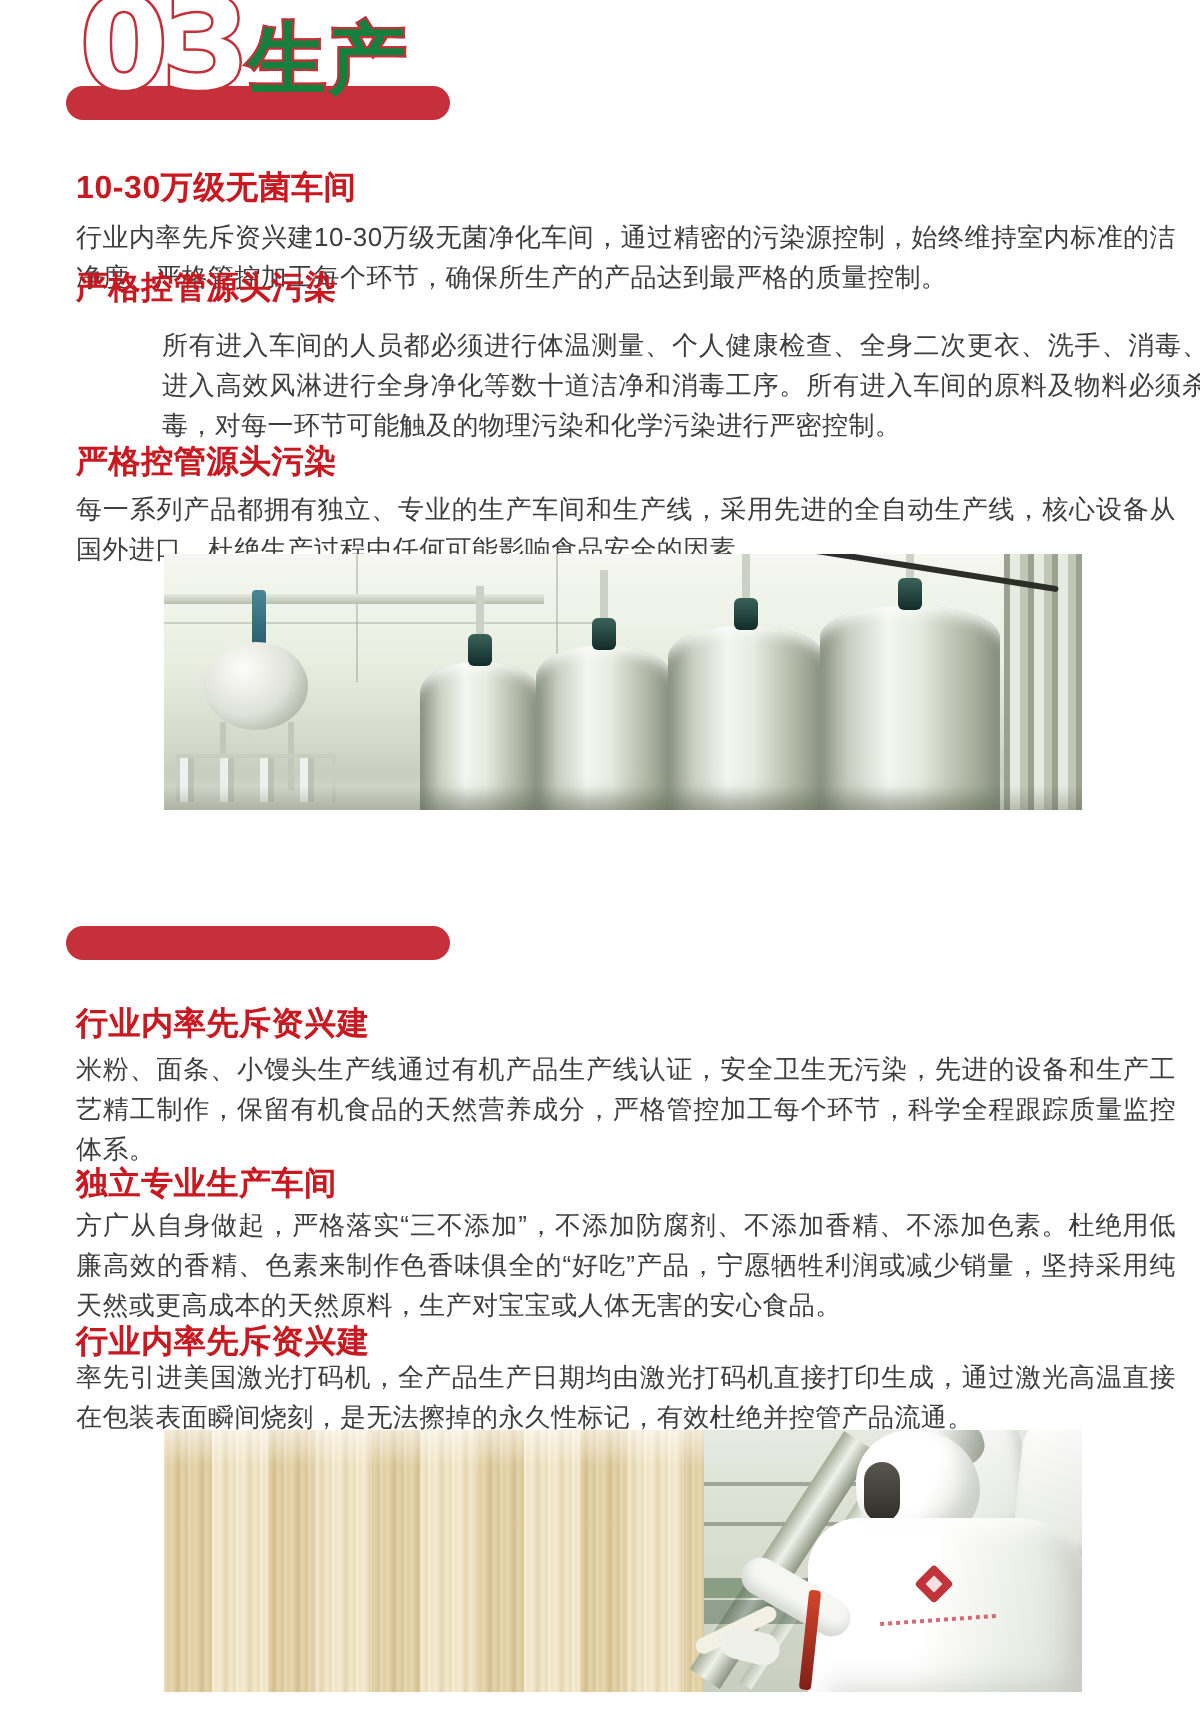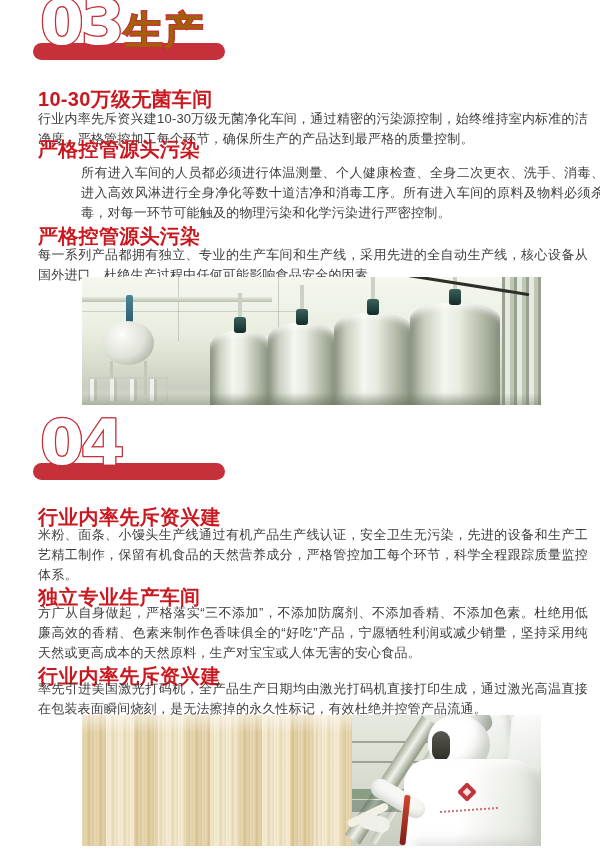--- a/index.html
+++ b/index.html
@@ -19,28 +19,28 @@
     background:var(--accent-red);border-radius:9px;}
   .badge .num{
     position:absolute;left:40px;top:-9px;font-size:63px;line-height:63px;font-weight:bold;
     letter-spacing:-3px;color:#ffffff;font-family:"DejaVu Sans",sans-serif;
     -webkit-text-stroke:2.5px var(--accent-red);paint-order:stroke fill;
     text-shadow:1px 0 0 var(--accent-red),-1px 0 0 var(--accent-red),
       0 1px 0 var(--accent-red),0 -1px 0 var(--accent-red);
   }
   .badge .ttl{
     position:absolute;left:124px;top:9px;font-size:39px;line-height:44px;font-weight:bold;
-    color:#a16207;letter-spacing:1px;
+    color:#15803d;letter-spacing:1px;
     -webkit-text-stroke:2.2px var(--accent-red);paint-order:stroke fill;
     text-shadow:1px 0 0 var(--accent-red),-1px 0 0 var(--accent-red),
       0 1px 0 var(--accent-red),0 -1px 0 var(--accent-red);
   }
 
   
-  .h{position:absolute;left:38px;font-size:20px;line-height:18px;font-weight:bold;
+  .h{position:absolute;left:38px;font-size:16px;line-height:18px;font-weight:bold;
      color:var(--heading-red);letter-spacing:.3px;}
   .p{position:absolute;left:38px;width:550px;font-size:13px;line-height:20px;
      color:var(--body-text);text-align:justify;letter-spacing:.2px;}
 
   .s1-h1{top:73px;}  .s1-p1{top:96px;}
   .s1-h2{top:123px;} .s1-p2{top:150px;margin-left:43px;}
   .s1-h3{top:210px;} .s1-p3{top:232px;font-family:Liberation Serif, serif;}
   .s2-h1{top:491px;} .s2-p1{top:512px;}
   .s2-h2{top:571px;} .s2-p2{top:590px;}
   .s2-h3{top:650px;} .s2-p3{top:666px;}
@@ -164,21 +164,20 @@
     <div class="motor"></div>
   </div>
 
   <div class="pframe"></div>
   <div class="cable"></div>
   <div class="floorshadow"></div>
 </div>
 
 <header class="badge" style="top:420px">
   <div class="bar"></div>
-  <div class="num">04</div>
 </header>
 
 <h2 class="h s2-h1">行业内率先斥资兴建</h2>
 <p class="p s2-p1">米粉、面条、小馒头生产线通过有机产品生产线认证，安全卫生无污染，先进的设备和生产工艺精工制作，保留有机食品的天然营养成分，严格管控加工每个环节，科学全程跟踪质量监控体系。</p>
 
 <h2 class="h s2-h2">独立专业生产车间</h2>
 <p class="p s2-p2">方广从自身做起，严格落实“三不添加”，不添加防腐剂、不添加香精、不添加色素。杜绝用低廉高效的香精、色素来制作色香味俱全的“好吃”产品，宁愿牺牲利润或减少销量，坚持采用纯天然或更高成本的天然原料，生产对宝宝或人体无害的安心食品。</p>
 
 <h2 class="h s2-h3">行业内率先斥资兴建</h2>
 <p class="p s2-p3">率先引进美国激光打码机，全产品生产日期均由激光打码机直接打印生成，通过激光高温直接在包装表面瞬间烧刻，是无法擦掉的永久性标记，有效杜绝并控管产品流通。</p>

